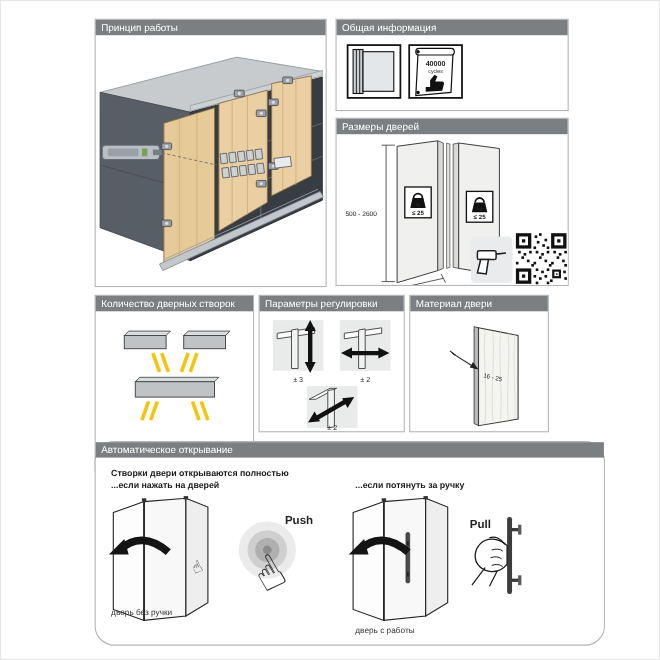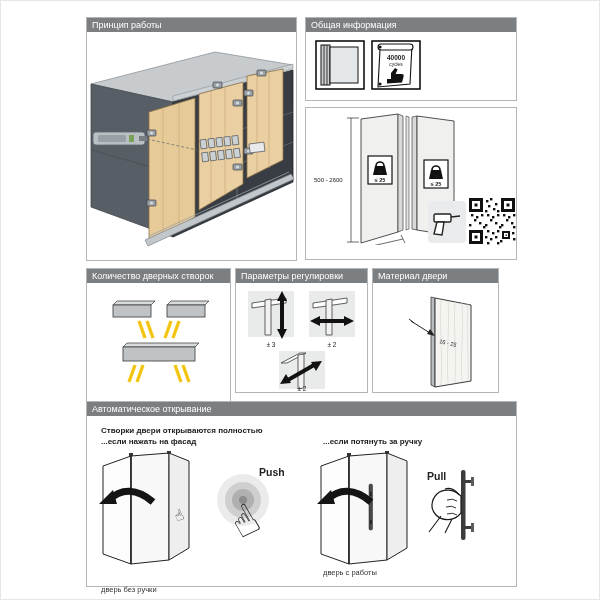--- a/index.html
+++ b/index.html
@@ -119,20 +119,21 @@
         <circle cx="74" cy="15" r="1.6" fill="#111"></circle>
         <circle cx="74" cy="52" r="1.6" fill="#111"></circle>
         <text x="90" y="28" font-size="6.5" font-weight="bold" text-anchor="middle">40000</text>
         <text x="90" y="34" font-size="4.8" text-anchor="middle">cycles</text>
         <path d="M81,47 h4 v-6 l4,-5 l2.6,1.6 l-2,4.4 h6 a2,2 0 0 1 2,2.4 l-1.6,6 l-15,1 z" fill="#111"></path>
       </g>
     </svg>
   </div>
 
   <div class="panel" style="left:304px; top:106px; width:212px; height:153px;">
+    <div class="panel-header">Размеры дверей</div>
     <svg width="210" height="137" viewBox="0 0 210 137">
       <defs>
         <g id="wbadge">
           <rect x="0" y="0" width="24" height="28" fill="#fff" stroke="#111" stroke-width="1.2"></rect>
           <path d="M8,10 a4,4 0 0 1 8,0" fill="none" stroke="#111" stroke-width="1.6"></path>
           <polygon points="7,10 17,10 19,19 5,19" fill="#111"></polygon>
           <text x="12" y="17" font-size="4" fill="#fff" text-anchor="middle" font-weight="bold">kg</text>
         </g>
       </defs>
 
@@ -336,25 +337,25 @@
       </g>
       <g>
         <line x1="38" y1="38" x2="60" y2="52" stroke="#222" stroke-width="1"></line>
         <polygon points="62,53 54,51 57,46" fill="#222"></polygon>
         <line x1="36" y1="36" x2="41" y2="40" stroke="#222" stroke-width="1"></line>
       </g>
       <text x="66" y="60" font-size="5.6" transform="rotate(13 66 60)">16 - 25</text>
     </svg>
   </div>
 
-  <div class="panel" style="left:85px; top:400px; width:431px; height:186px;">
+  <div class="panel" style="left:85px; top:400px; width:464px; height:186px;border-radius:18px;">
     <div class="panel-header">Автоматическое открывание</div>
     <div class="panel-body" style="height:170px;">
       <div class="p7-heading" style="left:14px; top:10px;">Створки двери открываются полностью</div>
-      <div class="p7-heading" style="left:14px; top:21px;">...если нажать на фасад</div>
+      <div class="p7-heading" style="left:14px; top:21px;">...если нажать на дверей</div>
       <div class="p7-heading" style="left:236px; top:21px;">...если потянуть за ручку</div>
 
       <svg width="215" height="118" viewBox="0 0 215 118" style="position:absolute; left:4px; top:32px;">
         <g>
           <polygon points="12,18 40,8 40,116 12,106" fill="#fdfdfd" stroke="#222" stroke-width="1"></polygon>
           <polygon points="40,8 78,5 78,112 40,116" fill="#f8f8f8" stroke="#222" stroke-width="1"></polygon>
           <polygon points="78,5 98,13 98,100 78,112" fill="#eeeeee" stroke="#222" stroke-width="1"></polygon>
           <line x1="40" y1="8" x2="40" y2="116" stroke="#222" stroke-width="1.4"></line>
           <rect x="38" y="5" width="4" height="3" fill="#333"></rect>
             <rect x="76" y="3" width="4" height="3" fill="#333"></rect>
@@ -399,19 +400,19 @@
             <rect x="156" y="78" width="7" height="3" fill="#3c3c3c"></rect>
           <rect x="162" y="29" width="3" height="9" fill="#5a5a5a"></rect>
             <rect x="162" y="75" width="3" height="9" fill="#5a5a5a"></rect>
           <path d="M152,48 c-7,-7 -18,-8 -24,-2 c-6,6 -7,15 -1,21 c6,6 16,6 22,1 l3,-3 z" fill="#fff" stroke="#1a1a1a" stroke-width="1.2"></path>
           <path d="M138,52 q6,-2 10,1 M137,59 q6,-2 10,1 M138,66 q6,-2 10,1" fill="none" stroke="#1a1a1a" stroke-width="0.9"></path>
           <path d="M150,47 c-3,-5 -9,-8 -14,-6" fill="none" stroke="#1a1a1a" stroke-width="1.1"></path>
           <path d="M132,68 l-12,16 M143,71 l-7,14" fill="none" stroke="#1a1a1a" stroke-width="1.1"></path>
         </g>
       </svg>
 
-      <div class="p7-caption" style="left:14px; top:169px;">дверь без ручки</div>
+      <div class="p7-caption" style="left:14px; top:136px;">дверь без ручки</div>
       <div class="p7-caption" style="left:236px; top:152px;">дверь с работы</div>
     </div>
   </div>
 
 
 </div>
 
 </body></html>

